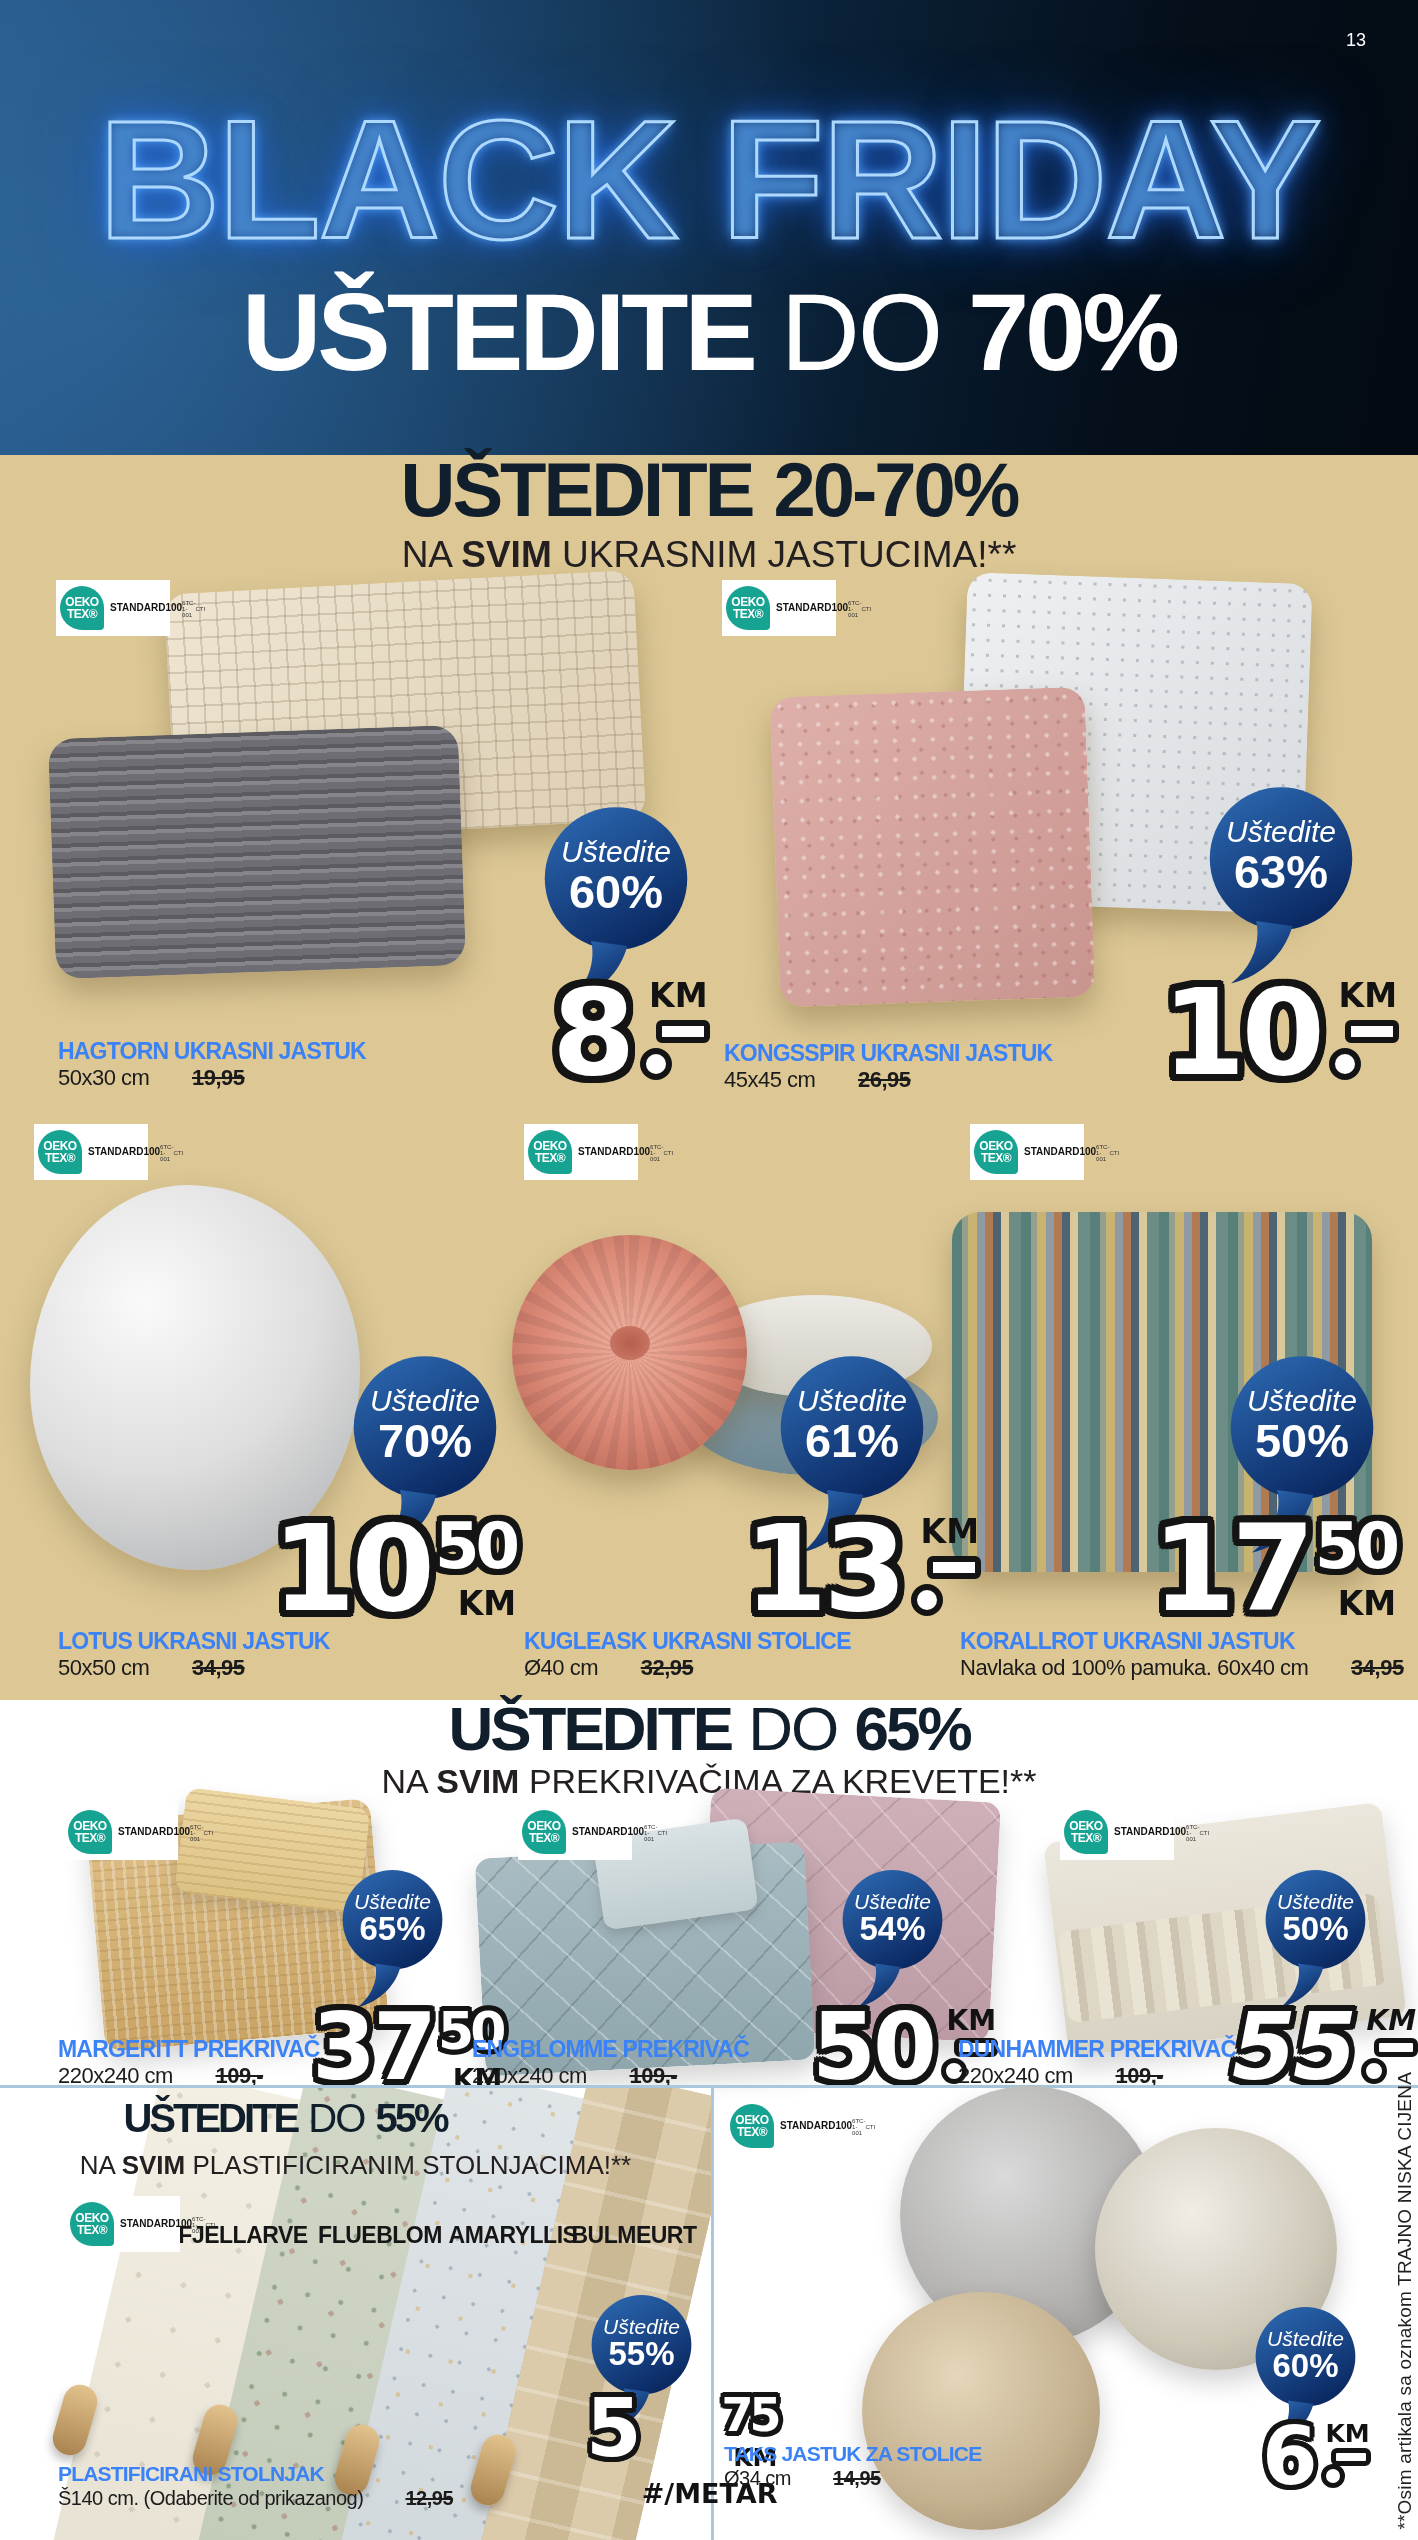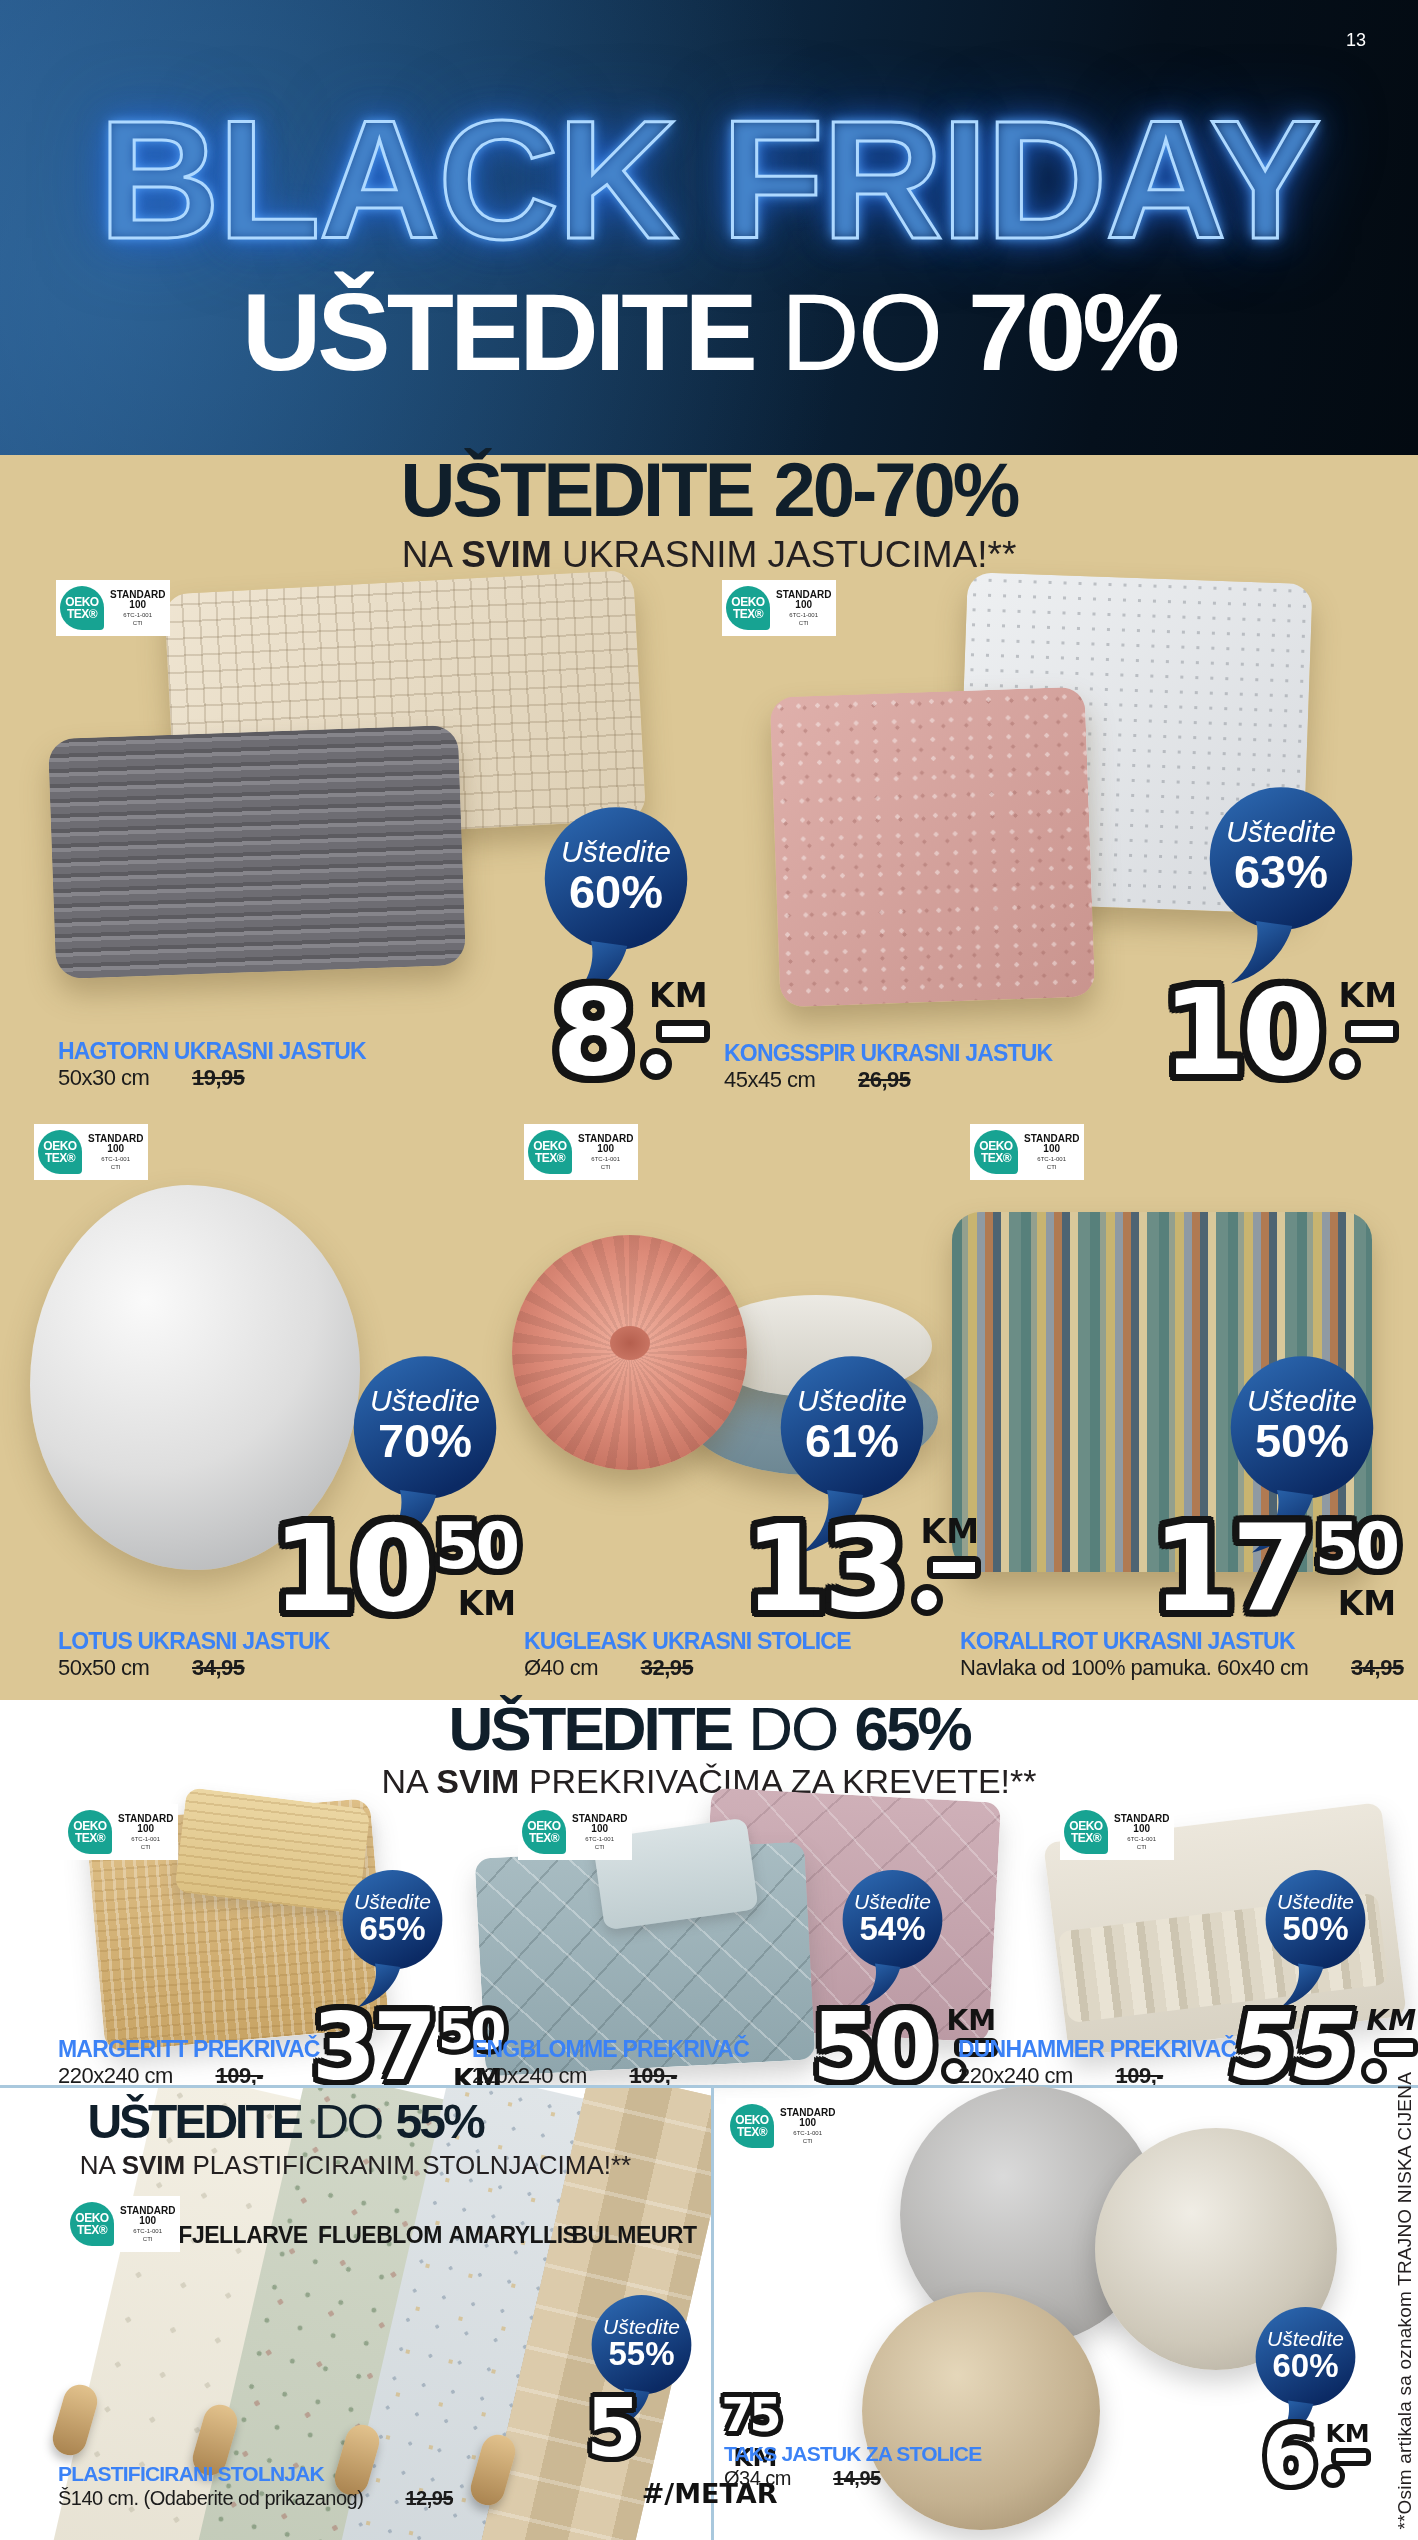--- a/index.html
+++ b/index.html
@@ -28,21 +28,21 @@
   .sec-title .l{font-weight:400;letter-spacing:-2px;}
   .sec-sub{position:absolute;width:100%;text-align:center;color:#242021;font-weight:400;white-space:nowrap;}
   .sec-sub .b{font-weight:800;}
 
   
   .oeko{position:absolute;width:114px;height:56px;background:#fff;display:flex;align-items:center;
         padding:4px;box-sizing:border-box;gap:6px;}
   .oeko .drop{width:44px;height:44px;background:#17a392;border-radius:22px 22px 4px 22px;
         display:flex;flex-direction:column;align-items:center;justify-content:center;flex:0 0 auto;}
   .oeko .drop span{color:#fff;font-size:12px;font-weight:800;line-height:1;letter-spacing:-.5px;}
-  .oeko .rt{display:flex;flex-direction:column;align-items:center;line-height:1;}
+  .oeko .rt{display:flex;align-items:center;line-height:1;}
   .oeko .std{font-size:10px;font-weight:800;color:#111;}
   .oeko .cert{font-size:6px;color:#333;margin-top:2px;}
 
   
   .bub{position:absolute;}
   .bub svg{position:absolute;left:0;top:0;width:100%;height:100%;}
   .bub .b-txt{position:absolute;left:0;top:0;display:flex;flex-direction:column;
               align-items:center;justify-content:center;color:#fff;}
   .bub.L{width:150px;height:200px;} .bub.L .b-txt{width:150px;height:142px;}
   .bub.L .w{font-size:30px;font-style:italic;font-weight:500;line-height:1;}
@@ -502,21 +502,21 @@
     <div class="strip fab1" style="left:100px;transform:rotate(13deg);"></div>
     <div class="strip fab2" style="left:245px;transform:rotate(13deg);"></div>
     <div class="strip fab3" style="left:388px;transform:rotate(13deg);"></div>
     <div class="strip fab4" style="left:528px;transform:rotate(13deg);"></div>
     <div class="peg" style="left:58px;top:296px;transform:rotate(16deg);"></div>
     <div class="peg" style="left:198px;top:316px;transform:rotate(16deg);"></div>
     <div class="peg" style="left:340px;top:336px;transform:rotate(16deg);"></div>
     <div class="peg" style="left:476px;top:346px;transform:rotate(16deg);"></div>
   </div>
 
-  <div class="sec-title" style="top:2098px;left:0;width:570px;font-size:48px;line-height:1;"><span class="b">UŠTEDITE</span> <span class="l">DO</span> <span class="b">55%</span></div>
+  <div class="sec-title" style="top:2098px;left:0;width:570px;font-size:40px;line-height:1;"><span class="b">UŠTEDITE</span> <span class="l">DO</span> <span class="b">55%</span></div>
   <div class="sec-sub" style="top:2150px;left:0;width:711px;font-size:26px;"><span>NA</span> <span class="b">SVIM</span> <span>PLASTIFICIRANIM STOLNJACIMA!**</span></div>
 
   <div class="swname" style="left:243px;top:2222px;">FJELLARVE</div>
   <div class="swname" style="left:380px;top:2222px;">FLUEBLOM</div>
   <div class="swname" style="left:513px;top:2222px;">AMARYLLIS</div>
   <div class="swname" style="left:634px;top:2222px;">BULMEURT</div>
 
   <div class="oeko" style="left:66px;top:2196px;">
     <div class="drop">
         <span>OEKO</span>

